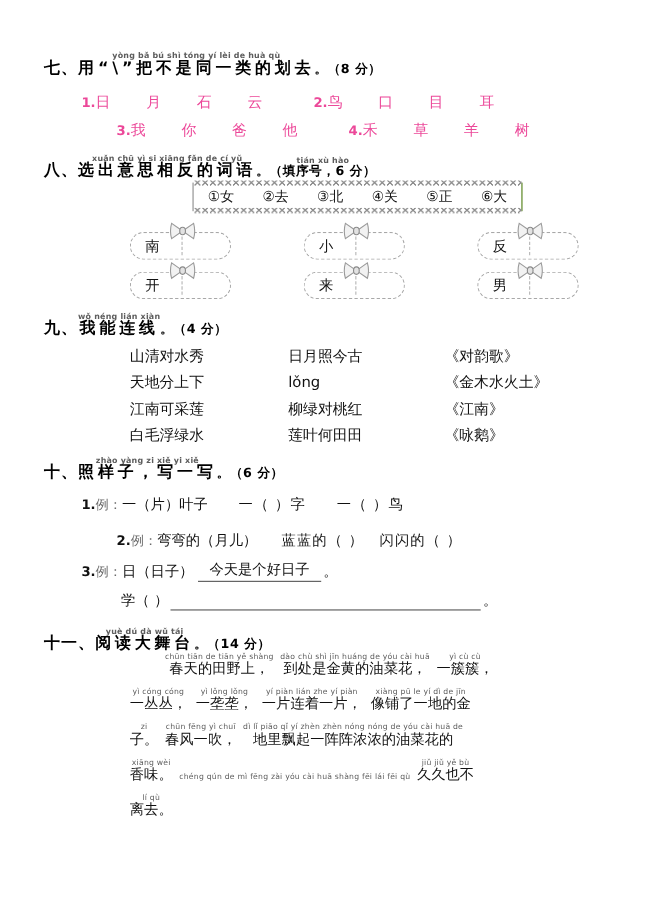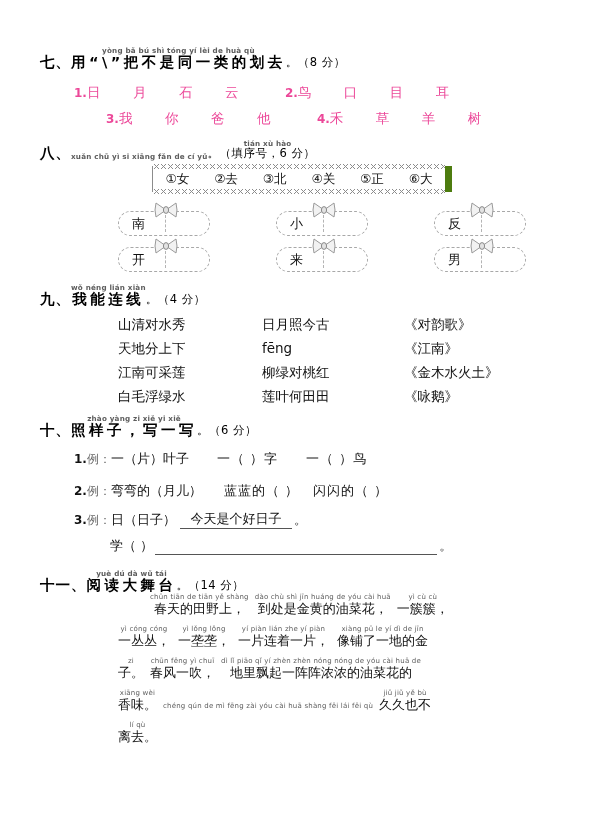--- a/index.html
+++ b/index.html
@@ -65,21 +65,21 @@
     white-space: nowrap;
     padding-bottom: 0px;
   }
   .sec-title .hz {
     font-weight: bold;
     font-size: 14.5px;
     letter-spacing: 3.5px;
   }
   .sec-tail {
     font-size: 11.5px;
-    font-weight: normal;
+    font-weight: bold;
     color: #000;
     padding-bottom: 1px;
     letter-spacing: .5px;
     white-space: nowrap;
   }
 
   
   .q7-row {
     position: absolute;
     left: 74px;
@@ -96,27 +96,28 @@
     width: 46px;
     text-align: left;
   }
   .q7-gap { display: inline-block; width: 14px; }
 
   
   .wavebox {
     position: absolute;
     box-sizing: border-box;
     border-left: 1px solid #8c8c8c;
-    border-right: 7px solid #4d7c0f;
+    border-right: 1px solid #4d7c0f;
     display: flex;
     align-items: center;
     justify-content: space-around;
     font-size: 12.5px;
     color: #111;
     background: #fff;
+    margin-left: 23px;
   }
   .wavebox::before, .wavebox::after {
     content: "";
     position: absolute;
     left: 0;
     width: 100%;
     height: 5px;
     background-repeat: repeat-x;
     background-size: 7px 5px;
   }
@@ -230,20 +231,21 @@
 
   <div class="q7-row" style="top:110px;margin-left:32px;">
     <span class="idx">3.</span><span class="q7-item">我</span><span class="q7-item">你</span><span class="q7-item">爸</span><span class="q7-item">他</span><span class="q7-gap"></span><span class="idx">4.</span><span class="q7-item">禾</span><span class="q7-item">草</span><span class="q7-item">羊</span><span class="q7-item">树</span>
   </div>
 
   <div class="sec" style="top:139px;">
     <div class="sec-head">
       <span class="sec-num">八、</span>
       <span class="ruby sec-title">
         <span class="py">xuǎn chū yì si xiāng fǎn de cí yǔ</span>
+        <span class="hz">选出意思相反的词语</span>
       </span>
       <span class="sec-tail"><span>。</span></span>
       <span class="ruby">
         <span class="py">tián xù hào</span>
         <span class="hz sec-tail">（填序号，6 分）</span>
       </span>
     </div>
   </div>
 
   <div class="wavebox" style="left:152px; top:166px; width:300px; height:26px;">
@@ -323,47 +325,47 @@
   </div>
 
   <div class="q9-col" style="left:118px; top:312px;">
     <div>山清对水秀</div>
     <div>天地分上下</div>
     <div>江南可采莲</div>
     <div>白毛浮绿水</div>
   </div>
   <div class="q9-col" style="left:262px; top:312px;">
     <div>日月照今古</div>
-    <div>fēng</div>
+    <div>lǒng</div>
     <div>柳绿对桃红</div>
     <div>莲叶何田田</div>
   </div>
   <div class="q9-col" style="left:404px; top:312px;">
     <div>《对韵歌》</div>
+    <div>《金木水火土》</div>
     <div>《江南》</div>
-    <div>《金木水火土》</div>
     <div>《咏鹅》</div>
   </div>
 
   <div class="sec" style="top:414px;">
     <div class="sec-head">
       <span class="sec-num">十、</span>
       <span class="ruby sec-title">
         <span class="py">zhào yàng zi    xiě yi xiě</span>
         <span class="hz">照样子，写一写</span>
       </span>
       <span class="sec-tail"><span>。</span><span>（6 分）</span></span>
     </div>
   </div>
 
   <div class="q10-line" style="top:450px;">
     <span class="idx">1.</span><span class="eg">例：</span><span>一（片）叶子</span><span class="sp" style="width:28px"></span><span class="blank-par">一（      ）字</span><span class="sp" style="width:28px"></span><span class="blank-par">一（      ）鸟</span>
   </div>
 
-  <div class="q10-line" style="top:482px;">
+  <div class="q10-line" style="top:482px;margin-left:32px;">
     <span class="idx">2.</span><span class="eg">例：</span><span>弯弯的（月儿）</span><span class="sp" style="width:22px"></span><span class="blank-par">蓝蓝的（          ）</span><span class="sp" style="width:14px"></span><span class="blank-par">闪闪的（          ）</span>
   </div>
 
   <div class="q10-line" style="top:511px;">
     <span class="idx">3.</span><span class="eg">例：</span><span>日（日子）</span><span class="sp" style="width:4px"></span><span class="uline" style="width:112px">今天是个好日子</span><span class="sp" style="width:2px"></span><span>。</span>
   </div>
 
   <div class="q10-line" style="top:537px; left:110px;">
     <span>学（          ）</span><span class="sp" style="width:2px"></span><span class="uline" style="width:282px"></span><span class="sp" style="width:2px"></span><span>。</span>
   </div>

